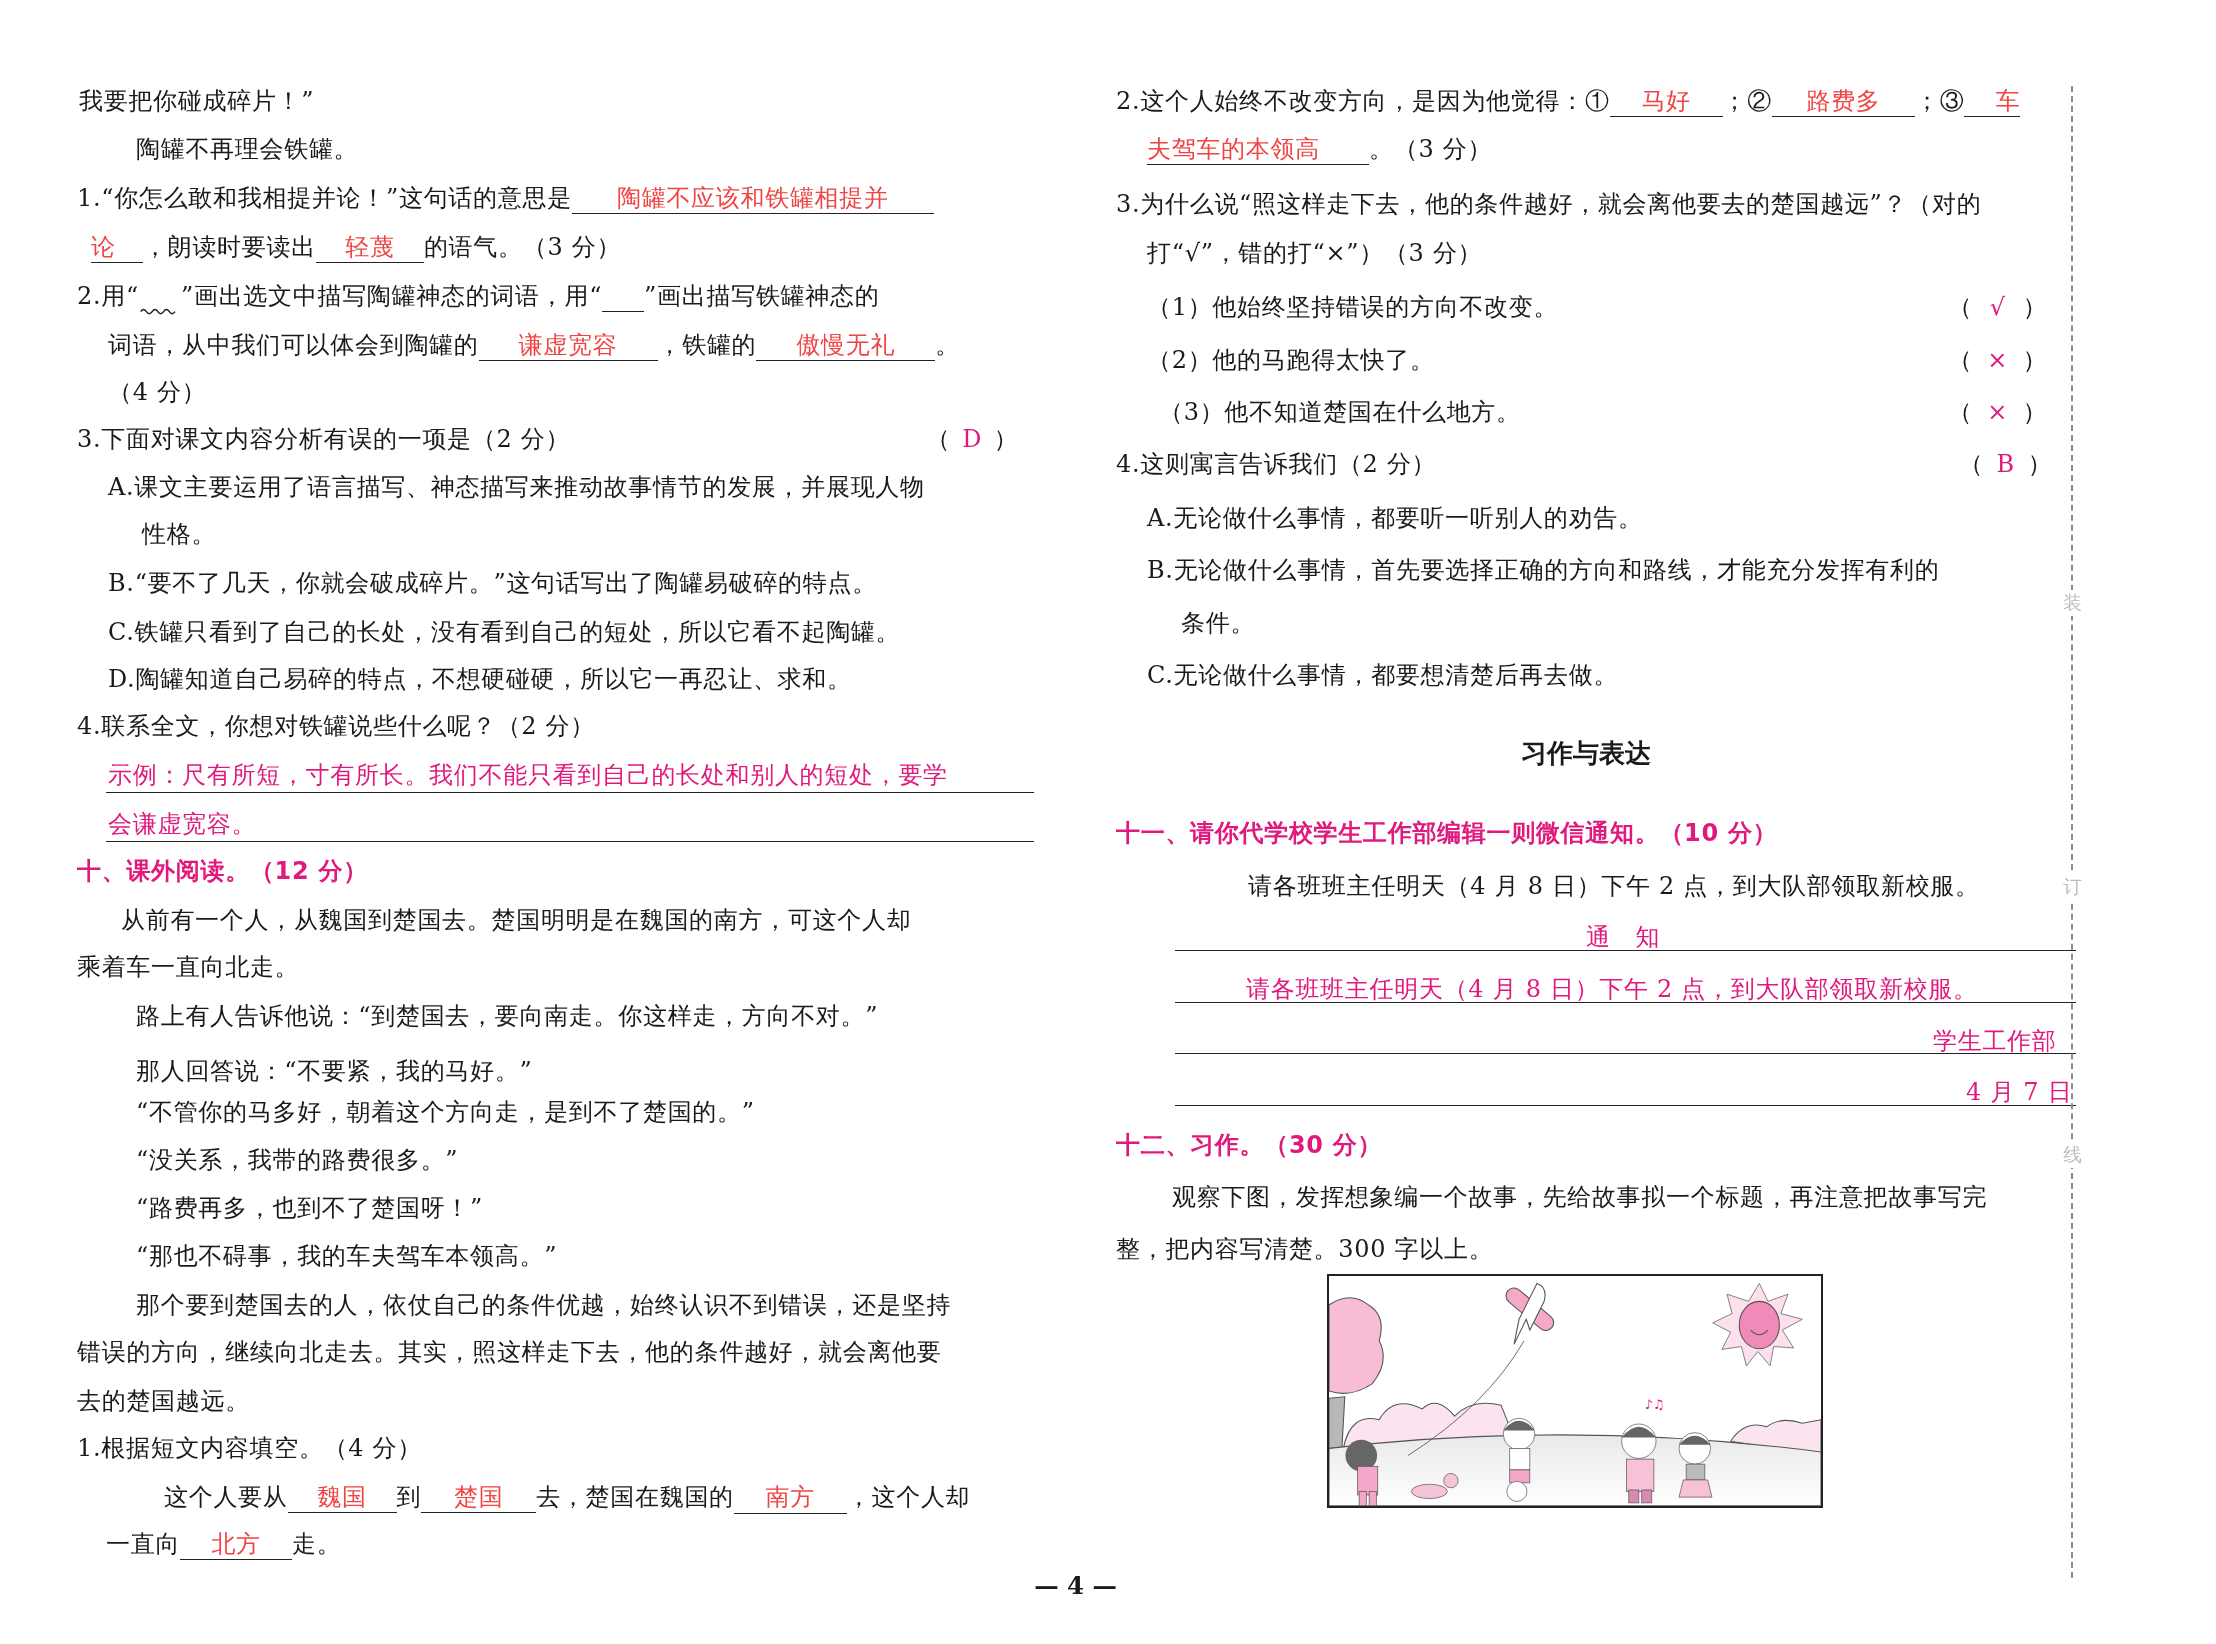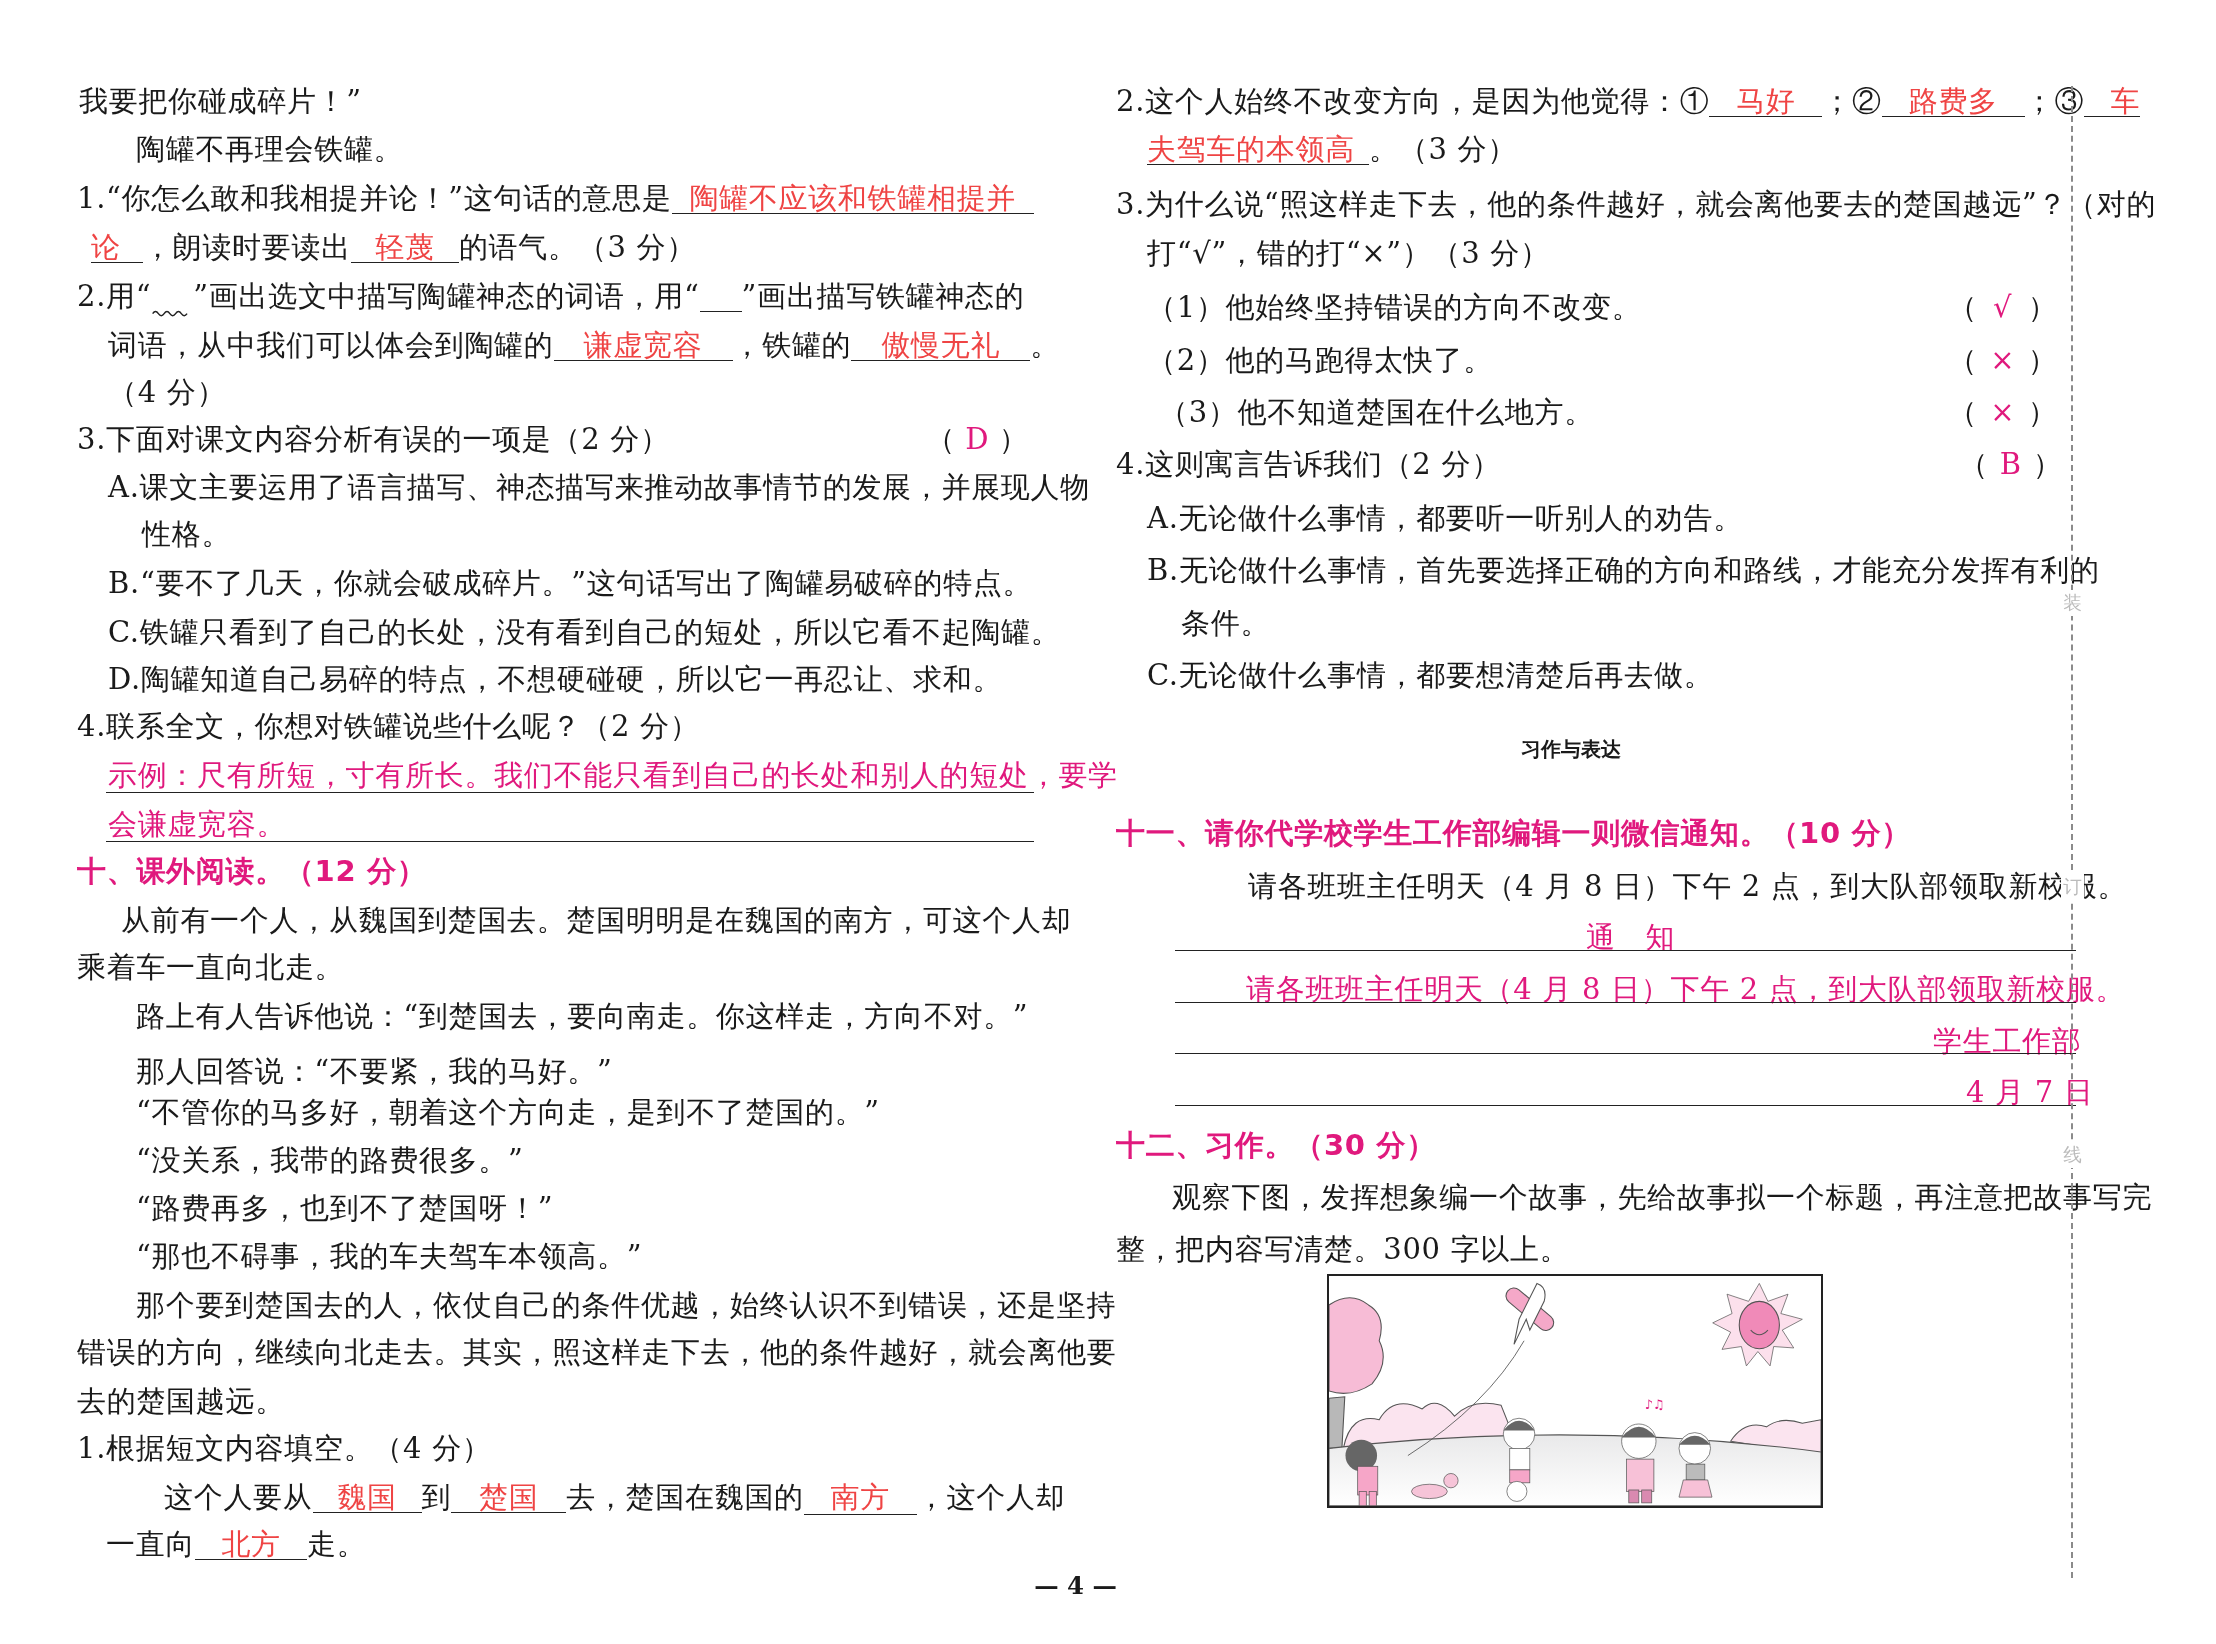--- a/index.html
+++ b/index.html
@@ -1,28 +1,28 @@
 <!DOCTYPE html>
 <html style="font-size:11.5px"><head>
 <meta charset="utf-8">
 <style>
   html, body { margin:0; padding:0; background:#ffffff; }
   body { width:2216px; height:1645px; position:relative; overflow:hidden;
          font-family:"DejaVu Serif","Liberation Serif",serif; color:#1a1a1a; }
-  .ln { position:absolute; font-size:29px; line-height:32px; white-space:nowrap; letter-spacing:0.7px; }
+  .ln { position:absolute; font-size:24px; line-height:32px; white-space:nowrap; letter-spacing:0.7px; }
   .pink { color:#e0197d; }
   .ans { color:#ef4444; display:inline-block; border-bottom:1.4px solid #222; text-align:center; line-height:29px; }
   .blank-line { position:absolute; height:0; border-top:1.4px solid #222; }
   .wavy { display:inline-block; width:42px; height:21.5px; position:relative; vertical-align:bottom; }
   .straight { display:inline-block; width:42px; border-bottom:1.4px solid #222; height:17px; vertical-align:bottom; }
   .dashed { position:absolute; left:2071px; top:86px; height:1492px; border-left:2.2px dashed #8a8a8a; }
   .bind-label { position:absolute; left:2061px; width:23px; background:#fff; color:#bbbbbb; font-size:18.7px; text-align:center; }
   .page-num { position:absolute; top:1571px; left:1004px; width:143px; text-align:center; font-size:24.4px; font-weight:bold; }
   .pic { position:absolute; left:1327px; top:1274px; width:492px; height:230px; border:2.9px solid #222; background:#fff; overflow:hidden; }
-  .heading-center { position:absolute; font-size:20px; font-weight:bold; font-family:"DejaVu Sans","Liberation Sans",sans-serif; }
+  .heading-center { position:absolute; font-size:26px; font-weight:bold; font-family:"DejaVu Sans","Liberation Sans",sans-serif; }
   .sec { font-family:"DejaVu Sans","Liberation Sans",sans-serif; font-weight:bold; }
 </style>
 </head>
 <body>
 
 <div class="ln" style="left:79px;top:85px;">我要把你碰成碎片！”</div>
 <div class="ln" style="left:136px;top:133px;">陶罐不再理会铁罐。</div>
 
 <div class="ln" style="left:77px;top:182px;">
   <span>1.“你怎么敢和我相提并论！”这句话的意思是</span><span class="ans" style="width:362px;">陶罐不应该和铁罐相提并</span>

